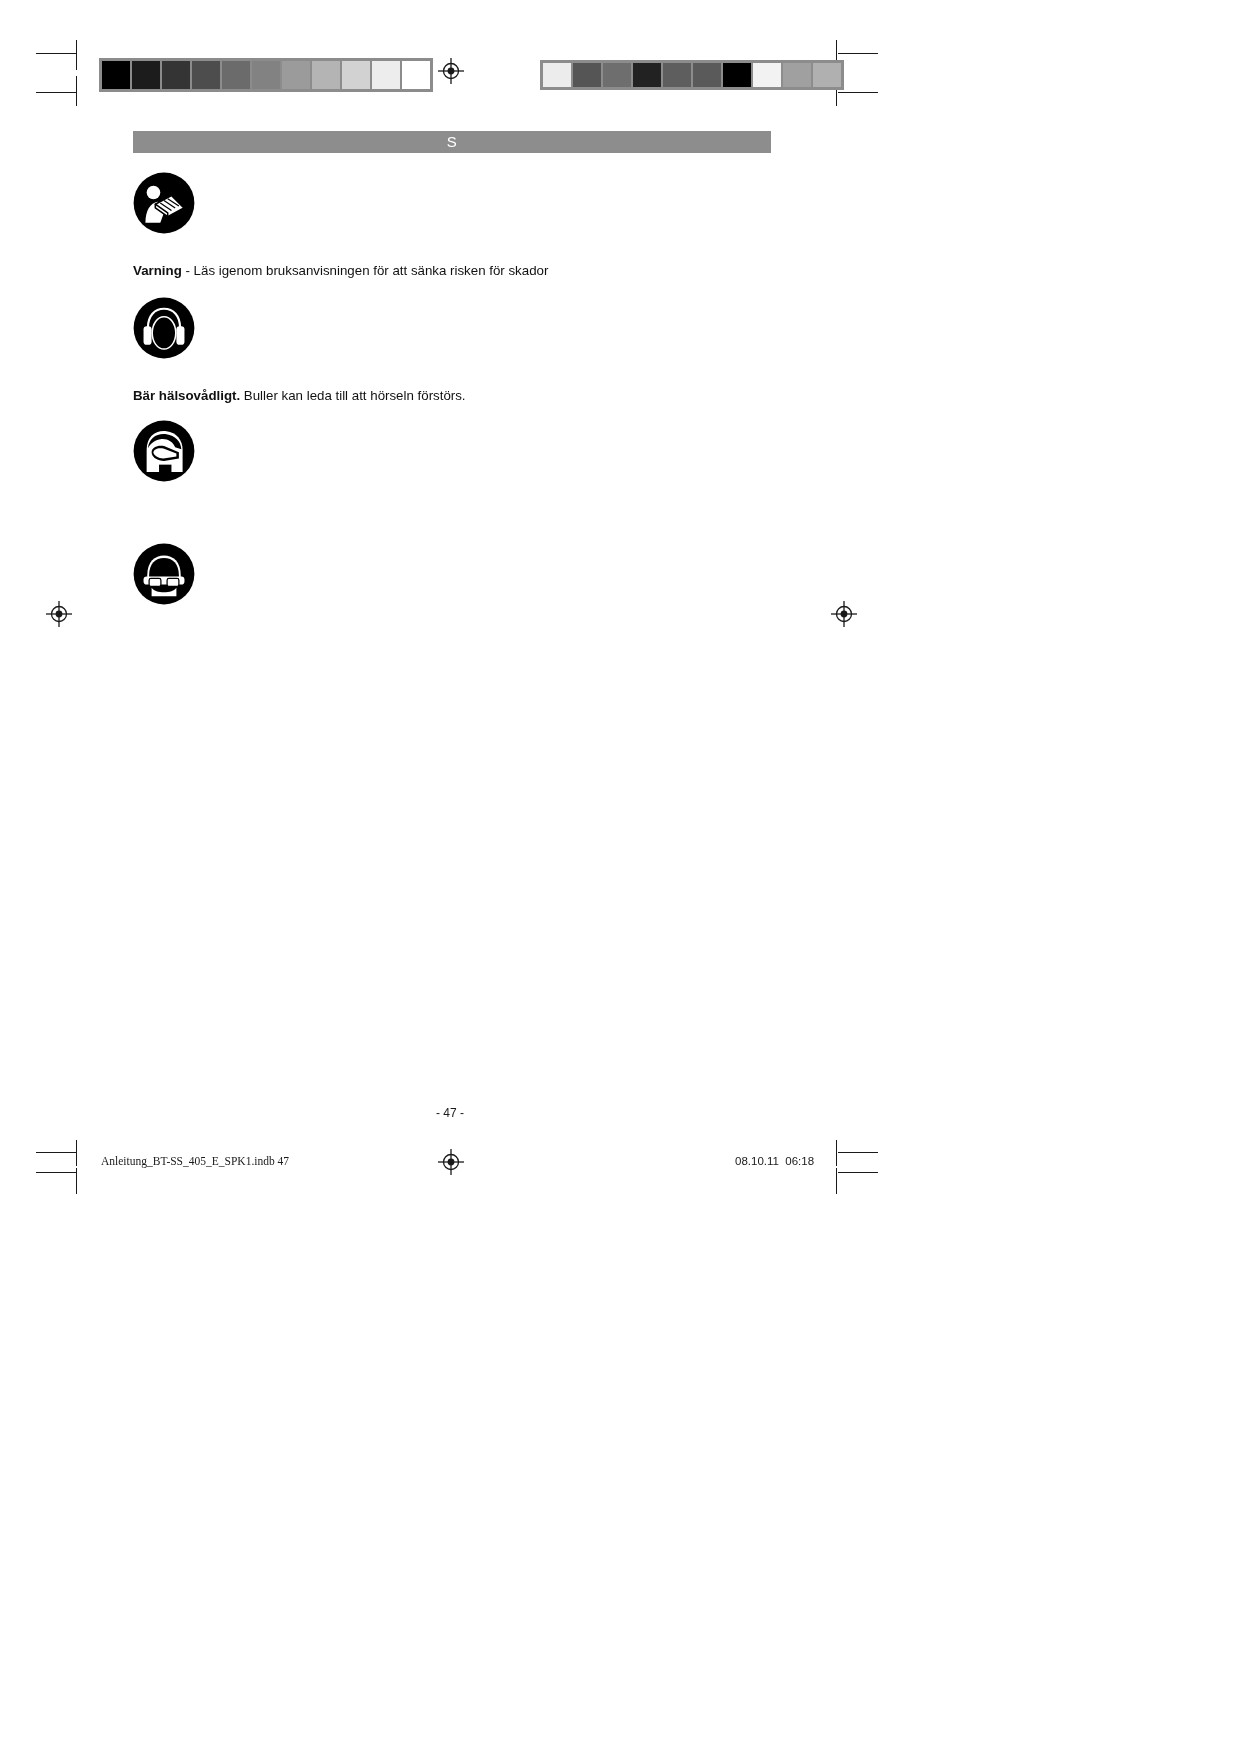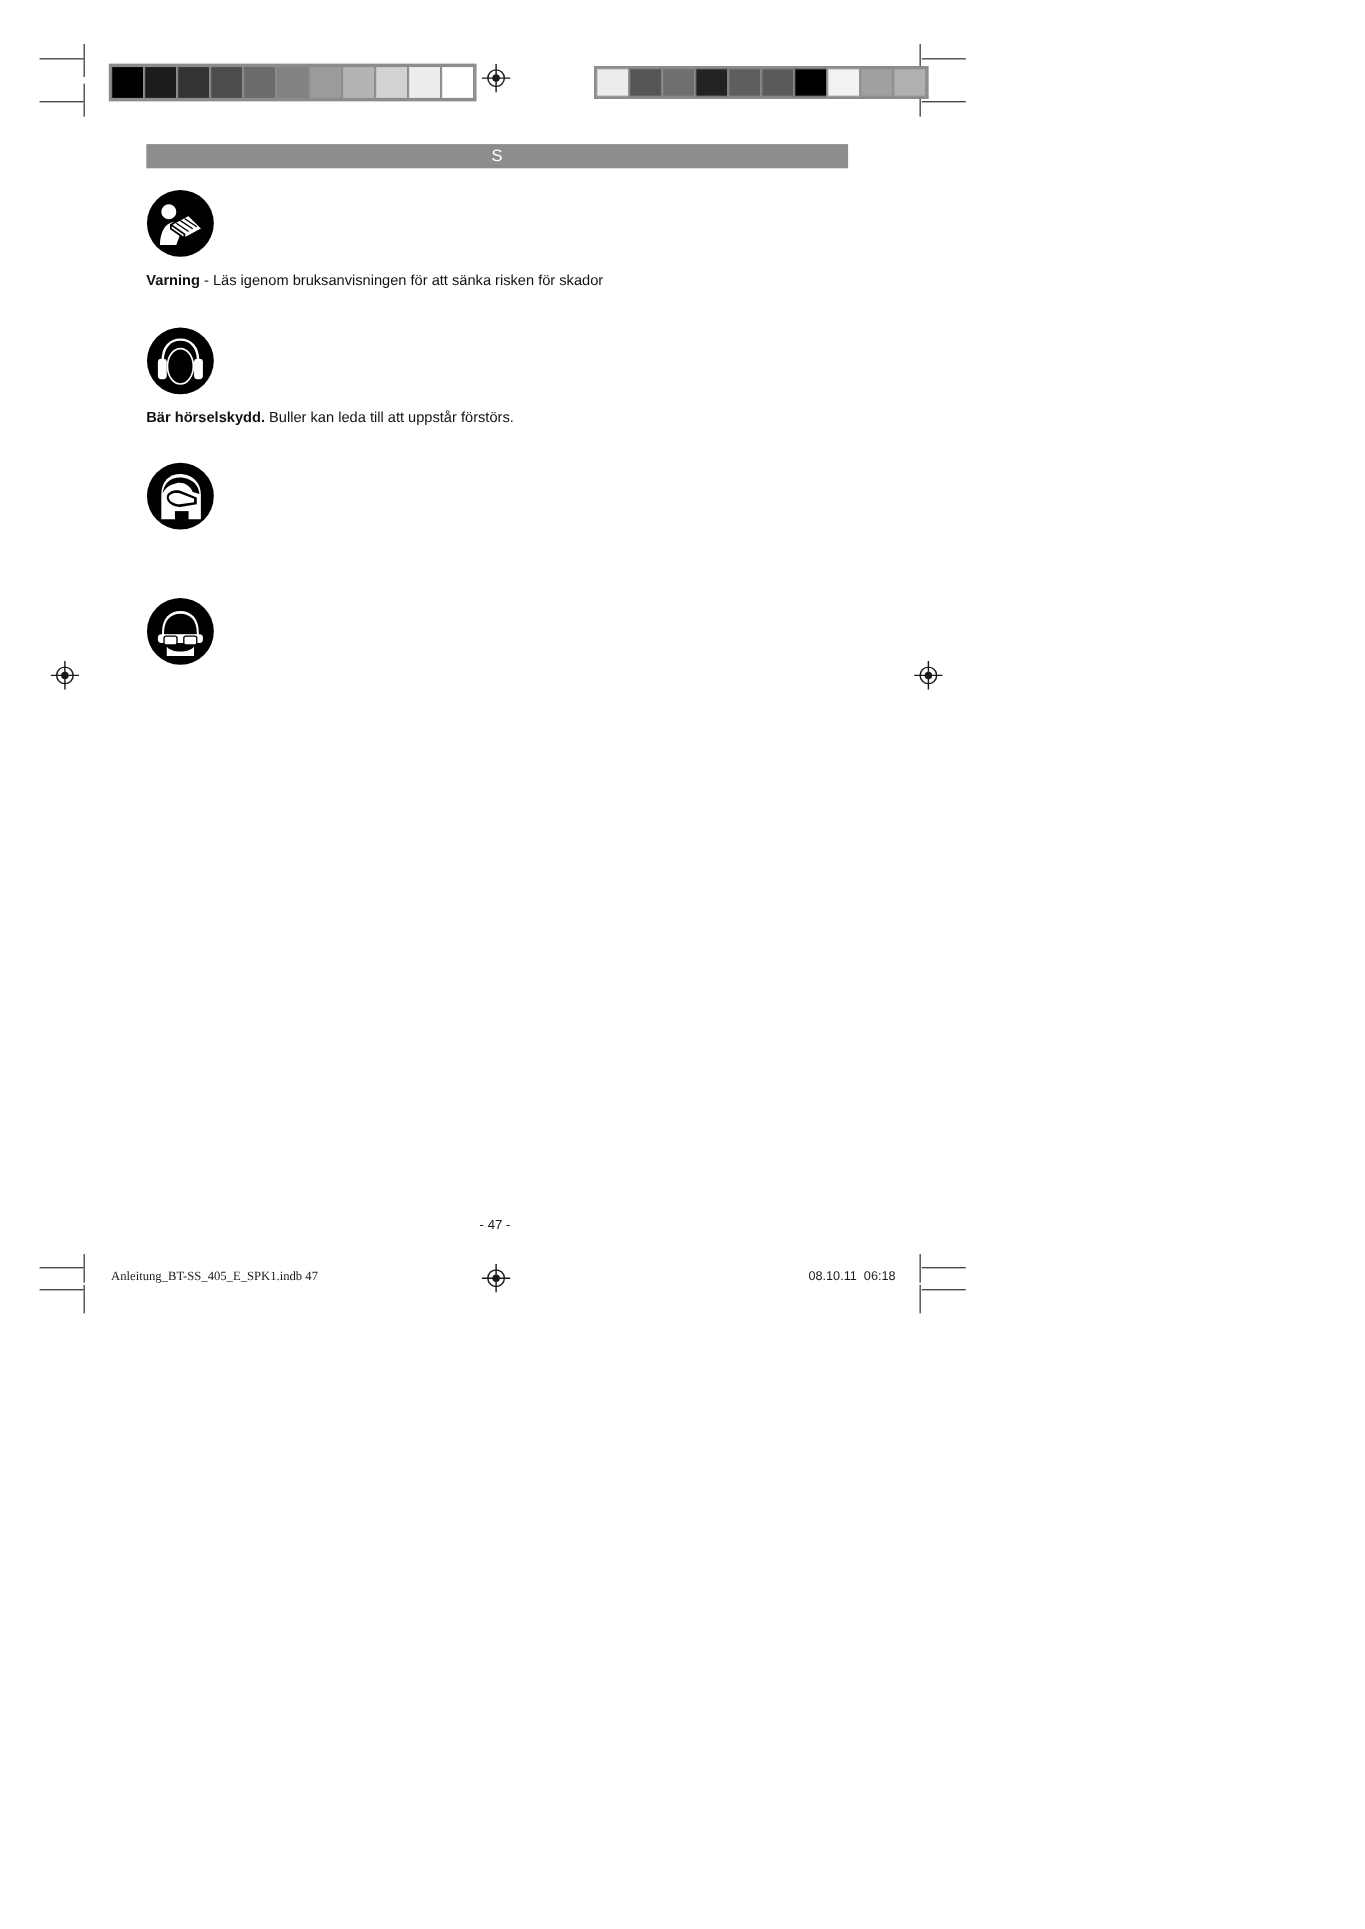--- a/index.html
+++ b/index.html
@@ -79,21 +79,21 @@
     height: 62px;
     display: block;
   }
   .pictogram svg { display: block; }
 
   .caption {
     font-size: 13.3px;
     line-height: 18.5px;
     color: #111111;
     width: 660px;
-    margin-top: 12px;
+    margin-top: 28px;
     text-align: left;
   }
   .caption b { font-weight: bold; }
 
   
   .page-number {
     position: absolute;
     left: 0;
     top: 1106px;
     width: 900px;
@@ -228,21 +228,21 @@
     <div class="pictogram">
       <svg width="62" height="62" viewBox="0 0 100 100">
         <circle cx="50" cy="50" r="49" fill="#000000"></circle>
         <path d="M24 50 C24 30 35 19 50 19 C65 19 76 30 76 50" fill="none" stroke="#ffffff" stroke-width="3.5"></path>
         <rect x="17" y="47" width="13" height="30" rx="5" fill="#ffffff"></rect>
         <rect x="70" y="47" width="13" height="30" rx="5" fill="#ffffff"></rect>
         <ellipse cx="50" cy="58" rx="19" ry="26" fill="#000000" stroke="#ffffff" stroke-width="2.5"></ellipse>
       </svg>
     </div>
     <div class="caption">
-      <b>Bär hörselskydd.</b><span> Buller kan leda till att uppstår förstörs.</span>
+      <b>Bär hälsovådligt.</b><span> Buller kan leda till att hörseln förstörs.</span>
     </div>
   </div>
 
   <div class="safety-block" style="top:420px;">
     <div class="pictogram">
       <svg width="62" height="62" viewBox="0 0 100 100">
         <circle cx="50" cy="50" r="49" fill="#000000"></circle>
         <path d="M22 48 C22 27 36 16 54 18 C70 20 80 32 80 48 L80 84 L22 84 Z" fill="#ffffff"></path>
         <path d="M24 46 C26 29 38 21 54 23 C68 25 77 34 78 47 L68 44 C64 34 54 29 44 31 C34 33 27 39 24 46 Z" fill="#000000"></path>
         <path d="M30 52 C30 44 40 40 50 42 L74 52 L74 62 L50 66 C40 66 30 60 30 52 Z" fill="#000000"></path>

